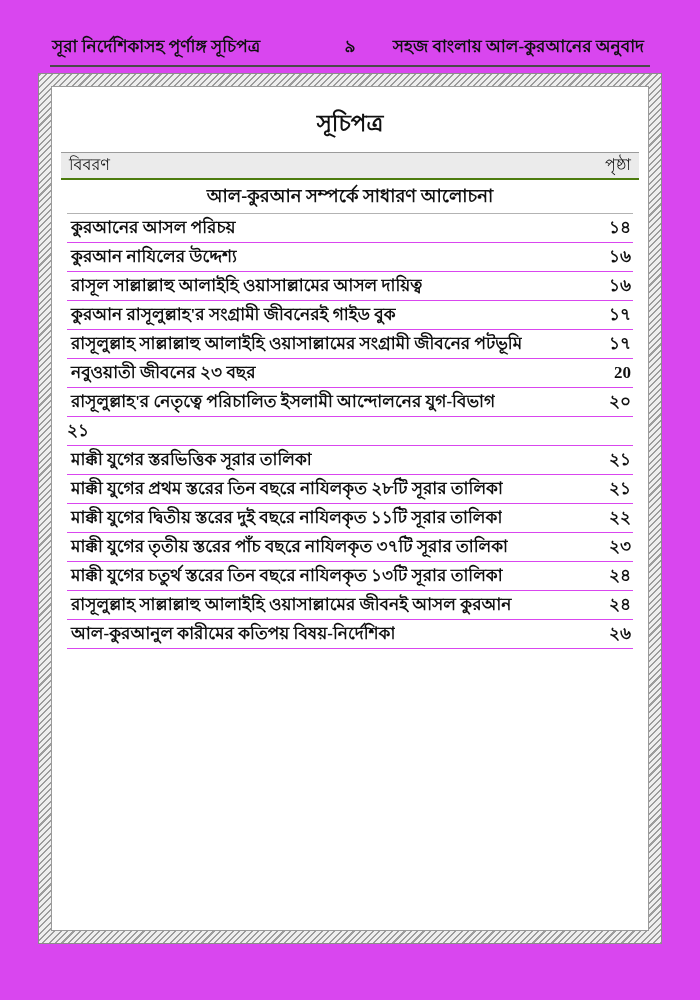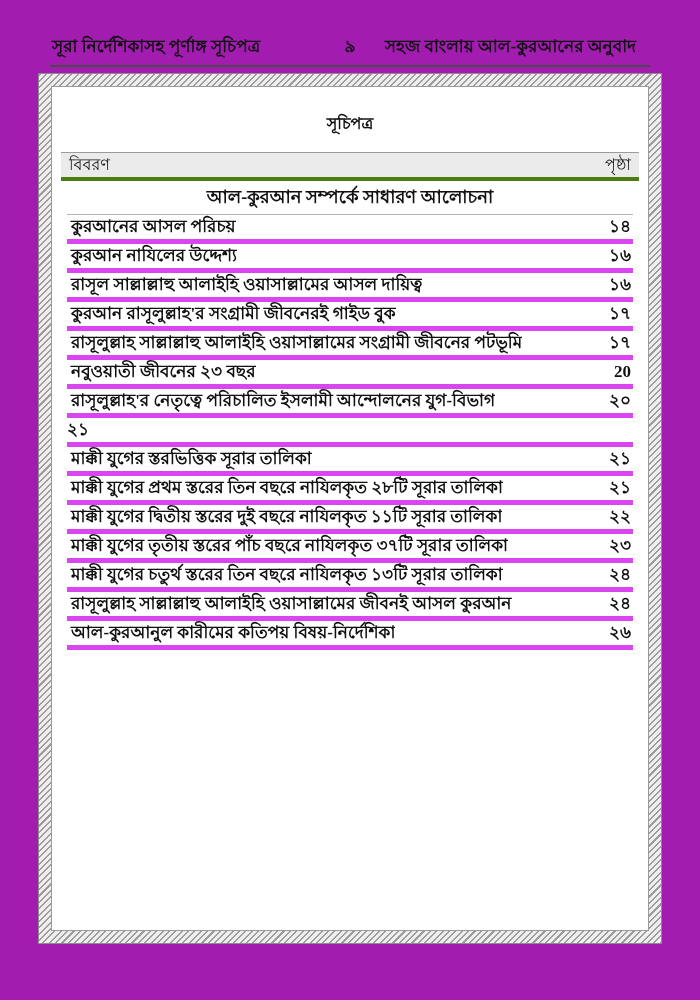--- a/index.html
+++ b/index.html
@@ -6,37 +6,37 @@
     margin: 0;
     padding: 0;
     background: #ffffff;
     font-family: "Liberation Serif", "DejaVu Serif", serif;
     color: #101010;
   }
   .page {
     position: relative;
     width: 700px;
     height: 1000px;
-    background: #a21caf;
+    background: #d946ef;
     overflow: hidden;
   }
 
   
   .running-header {
     position: absolute;
     top: 34px;
     left: 52px;
     right: 52px;
     height: 26px;
     font-size: 17px;
     font-weight: bold;
     line-height: 26px;
   }
   .rh-left  { position: absolute; left: 0; top: 0; white-space: nowrap; }
-  .rh-right { position: absolute; right: 12px; top: 0; white-space: nowrap; }
+  .rh-right { position: absolute; right: 4px; top: 0; white-space: nowrap; }
   .rh-pageno {
     position: absolute; left: 50%; top: 0;
     transform: translateX(-50%);
     font-weight: bold;
   }
   .header-rule {
     position: absolute;
     top: 65px;
     left: 50px;
     right: 50px;
@@ -63,52 +63,52 @@
     background: #ffffff;
     border: 1px solid #9a9a9a;
   }
 
   
   .toc-title {
     margin: 0;
     padding-top: 19px;
     height: 35px;
     text-align: center;
-    font-size: 16px;
+    font-size: 23px;
     font-weight: bold;
     line-height: 35px;
   }
   .col-header {
     margin: 11px 9px 0 9px;
     height: 28px;
     box-sizing: border-box;
     background: #ebebeb;
     border-top: 1px solid #9b9b9b;
-    border-bottom: 4px solid #4d7c0f;
+    border-bottom: 2px solid #4d7c0f;
     display: flex;
     justify-content: space-between;
     align-items: center;
     padding: 12px 8px;
     font-size: 16px;
   }
   .section-heading {
     height: 33px;
     line-height: 33px;
     text-align: center;
     font-size: 18px;
     font-weight: bold;
   }
   .toc-list {
     margin: 0 15px;
     border-top: 1px solid #b3b3b3;
   }
   .toc-row {
     height: 29px;
     box-sizing: border-box;
-    border-bottom: 5px solid #d946ef;
+    border-bottom: 1px solid #d946ef;
     display: flex;
     justify-content: space-between;
     align-items: center;
     font-size: 17px;
     font-weight: bold;
   }
   .toc-label { padding-left: 4px; white-space: nowrap; overflow: hidden; }
   .toc-page  { padding-right: 2px; white-space: nowrap; }
 </style>
 </head>

